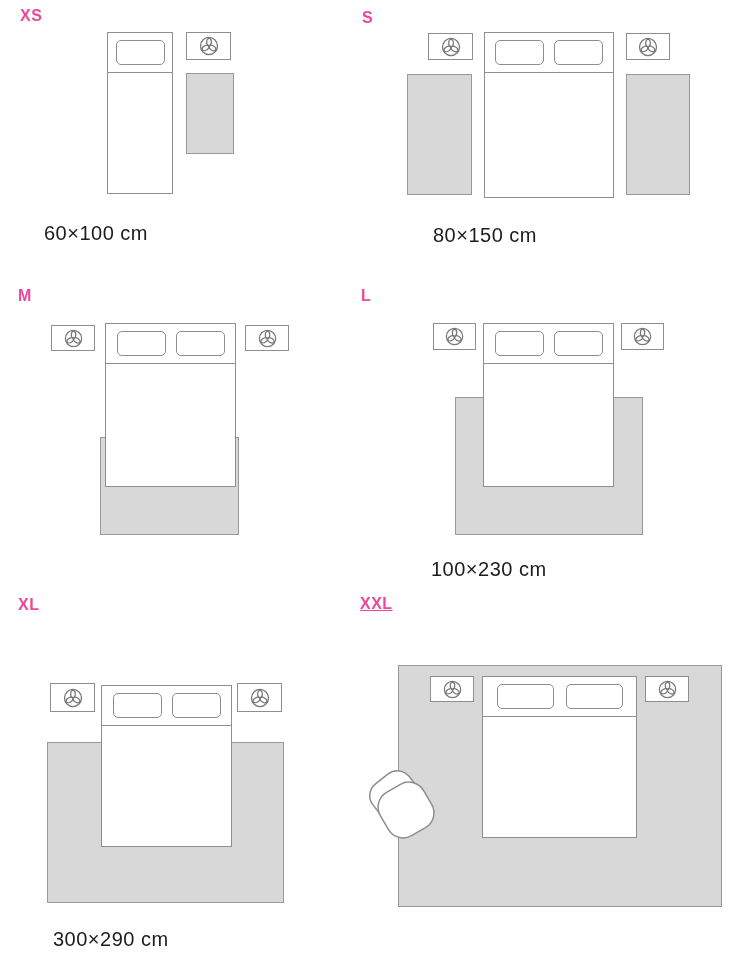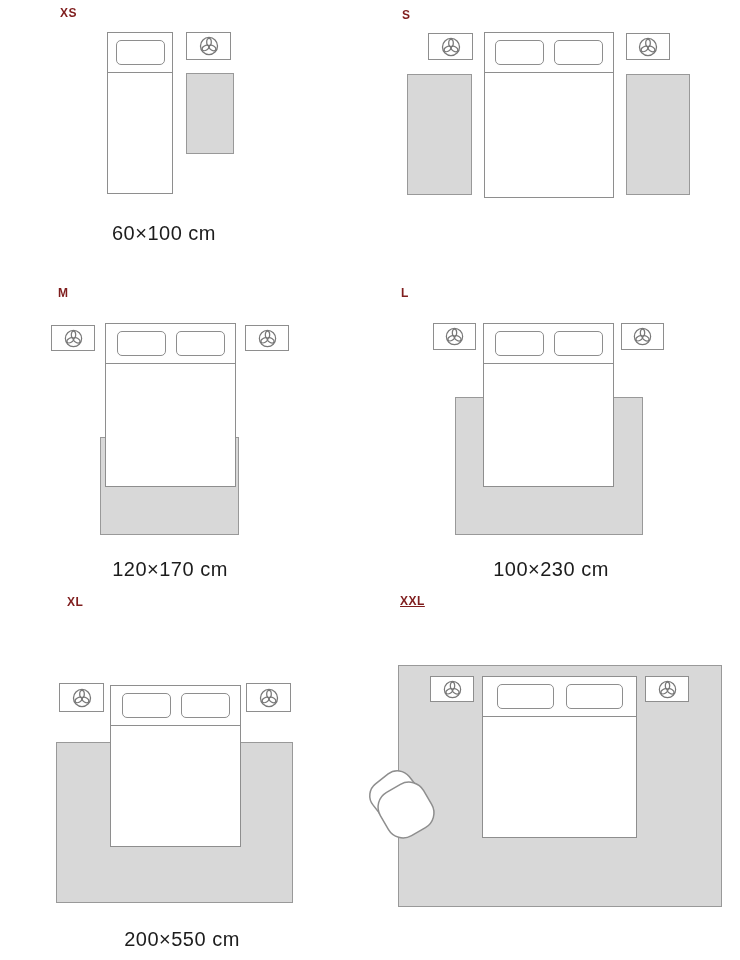--- a/index.html
+++ b/index.html
@@ -2,25 +2,25 @@
 <html><head>
 <meta charset="utf-8">
 <style>
   html,body{margin:0;padding:0;background:#ffffff;}
   #stage{
     position:relative;width:740px;height:960px;background:#ffffff;
     font-family:"Liberation Sans","DejaVu Sans",sans-serif;overflow:hidden;
   }
   .cell{position:absolute;}
   .size-label{
-    position:absolute;font-weight:700;font-size:12px;line-height:1.1;
-    color:#7f1d1d;letter-spacing:0.5px;margin-left:40px;
+    position:absolute;font-weight:700;font-size:16px;line-height:1.1;
+    color:#ec4899;letter-spacing:0.5px;
   }
   .caption{
-    position:absolute;width:240px;text-align:center;font-size:20px;
+    position:absolute;width:240px;text-align:left;font-size:20px;
     line-height:1.2;color:#1c1c1c;letter-spacing:0.5px;
   }
   .bed{
     position:absolute;background:#ffffff;border:1.5px solid #8e8e8e;
     box-sizing:border-box;z-index:2;
   }
   .bed-head{
     height:40px;border-bottom:1.5px solid #8e8e8e;box-sizing:border-box;
     display:flex;align-items:center;justify-content:center;gap:10px;
   }
@@ -84,20 +84,21 @@
       </div>
     </div>
     <div class="nightstand" style="left:266px;top:33px;width:44px;height:27px;">
       <svg class="plant" viewBox="0 0 24 24" width="22" height="22">
         <circle cx="12" cy="12" r="9.3"></circle>
         <ellipse cx="12" cy="7.6" rx="2.5" ry="4"></ellipse>
         <ellipse cx="12" cy="7.6" rx="2.5" ry="4" transform="rotate(120 12 12)"></ellipse>
         <ellipse cx="12" cy="7.6" rx="2.5" ry="4" transform="rotate(240 12 12)"></ellipse>
       </svg>
     </div>
+    <div class="caption" style="left:73px;top:223px;">80×150 cm</div>
   </div>
 
   <div class="cell" id="cell-m" style="left:0;top:280px;width:360px;height:310px;">
     <div class="size-label" style="left:18px;top:7px;">M</div>
     <div class="rug" style="left:100px;top:157px;width:139px;height:98px;"></div>
     <div class="nightstand" style="left:51px;top:45px;width:44px;height:26px;">
       <svg class="plant" viewBox="0 0 24 24" width="21" height="21">
         <circle cx="12" cy="12" r="9.3"></circle>
         <ellipse cx="12" cy="7.6" rx="2.5" ry="4"></ellipse>
         <ellipse cx="12" cy="7.6" rx="2.5" ry="4" transform="rotate(120 12 12)"></ellipse>
@@ -111,21 +112,20 @@
       </div>
     </div>
     <div class="nightstand" style="left:245px;top:45px;width:44px;height:26px;">
       <svg class="plant" viewBox="0 0 24 24" width="21" height="21">
         <circle cx="12" cy="12" r="9.3"></circle>
         <ellipse cx="12" cy="7.6" rx="2.5" ry="4"></ellipse>
         <ellipse cx="12" cy="7.6" rx="2.5" ry="4" transform="rotate(120 12 12)"></ellipse>
         <ellipse cx="12" cy="7.6" rx="2.5" ry="4" transform="rotate(240 12 12)"></ellipse>
       </svg>
     </div>
-    <div class="caption" style="left:50px;top:277px;">120×170 cm</div>
   </div>
 
   <div class="cell" id="cell-l" style="left:360px;top:280px;width:380px;height:310px;">
     <div class="size-label" style="left:1px;top:7px;">L</div>
     <div class="rug" style="left:95px;top:117px;width:188px;height:138px;"></div>
     <div class="nightstand" style="left:73px;top:43px;width:43px;height:27px;">
       <svg class="plant" viewBox="0 0 24 24" width="21" height="21">
         <circle cx="12" cy="12" r="9.3"></circle>
         <ellipse cx="12" cy="7.6" rx="2.5" ry="4"></ellipse>
         <ellipse cx="12" cy="7.6" rx="2.5" ry="4" transform="rotate(120 12 12)"></ellipse>
@@ -142,21 +142,21 @@
       <svg class="plant" viewBox="0 0 24 24" width="21" height="21">
         <circle cx="12" cy="12" r="9.3"></circle>
         <ellipse cx="12" cy="7.6" rx="2.5" ry="4"></ellipse>
         <ellipse cx="12" cy="7.6" rx="2.5" ry="4" transform="rotate(120 12 12)"></ellipse>
         <ellipse cx="12" cy="7.6" rx="2.5" ry="4" transform="rotate(240 12 12)"></ellipse>
       </svg>
     </div>
     <div class="caption" style="left:71px;top:277px;">100×230 cm</div>
   </div>
 
-  <div class="cell" id="cell-xl" style="left:9px;top:590px;width:360px;height:370px;">
+  <div class="cell" id="cell-xl" style="left:0;top:590px;width:360px;height:370px;">
     <div class="size-label" style="left:18px;top:6px;">XL</div>
     <div class="rug" style="left:47px;top:152px;width:237px;height:161px;"></div>
     <div class="nightstand" style="left:50px;top:93px;width:45px;height:29px;">
       <svg class="plant" viewBox="0 0 24 24" width="22" height="22">
         <circle cx="12" cy="12" r="9.3"></circle>
         <ellipse cx="12" cy="7.6" rx="2.5" ry="4"></ellipse>
         <ellipse cx="12" cy="7.6" rx="2.5" ry="4" transform="rotate(120 12 12)"></ellipse>
         <ellipse cx="12" cy="7.6" rx="2.5" ry="4" transform="rotate(240 12 12)"></ellipse>
       </svg>
     </div>
@@ -167,21 +167,21 @@
       </div>
     </div>
     <div class="nightstand" style="left:237px;top:93px;width:45px;height:29px;">
       <svg class="plant" viewBox="0 0 24 24" width="22" height="22">
         <circle cx="12" cy="12" r="9.3"></circle>
         <ellipse cx="12" cy="7.6" rx="2.5" ry="4"></ellipse>
         <ellipse cx="12" cy="7.6" rx="2.5" ry="4" transform="rotate(120 12 12)"></ellipse>
         <ellipse cx="12" cy="7.6" rx="2.5" ry="4" transform="rotate(240 12 12)"></ellipse>
       </svg>
     </div>
-    <div class="caption" style="left:53px;top:337px;">200×550 cm</div>
+    <div class="caption" style="left:53px;top:337px;">300×290 cm</div>
   </div>
 
   <div class="cell" id="cell-xxl" style="left:360px;top:590px;width:380px;height:370px;">
     <div class="size-label" style="left:0;top:5px;text-decoration:underline;">XXL</div>
     <div class="rug" style="left:38px;top:75px;width:324px;height:242px;"></div>
     <div class="nightstand" style="left:70px;top:86px;width:44px;height:26px;">
       <svg class="plant" viewBox="0 0 24 24" width="21" height="21">
         <circle cx="12" cy="12" r="9.3"></circle>
         <ellipse cx="12" cy="7.6" rx="2.5" ry="4"></ellipse>
         <ellipse cx="12" cy="7.6" rx="2.5" ry="4" transform="rotate(120 12 12)"></ellipse>

